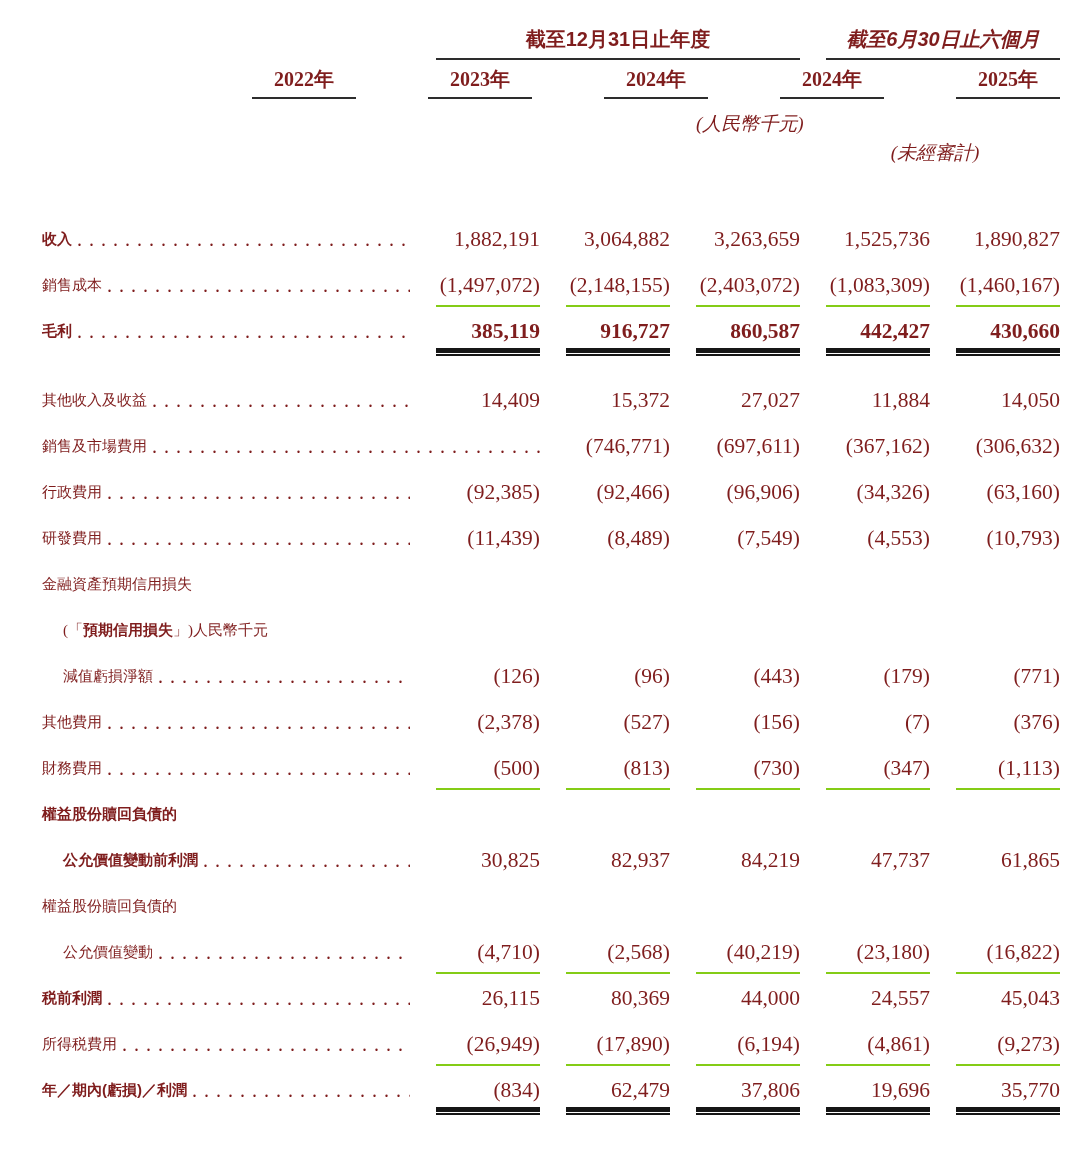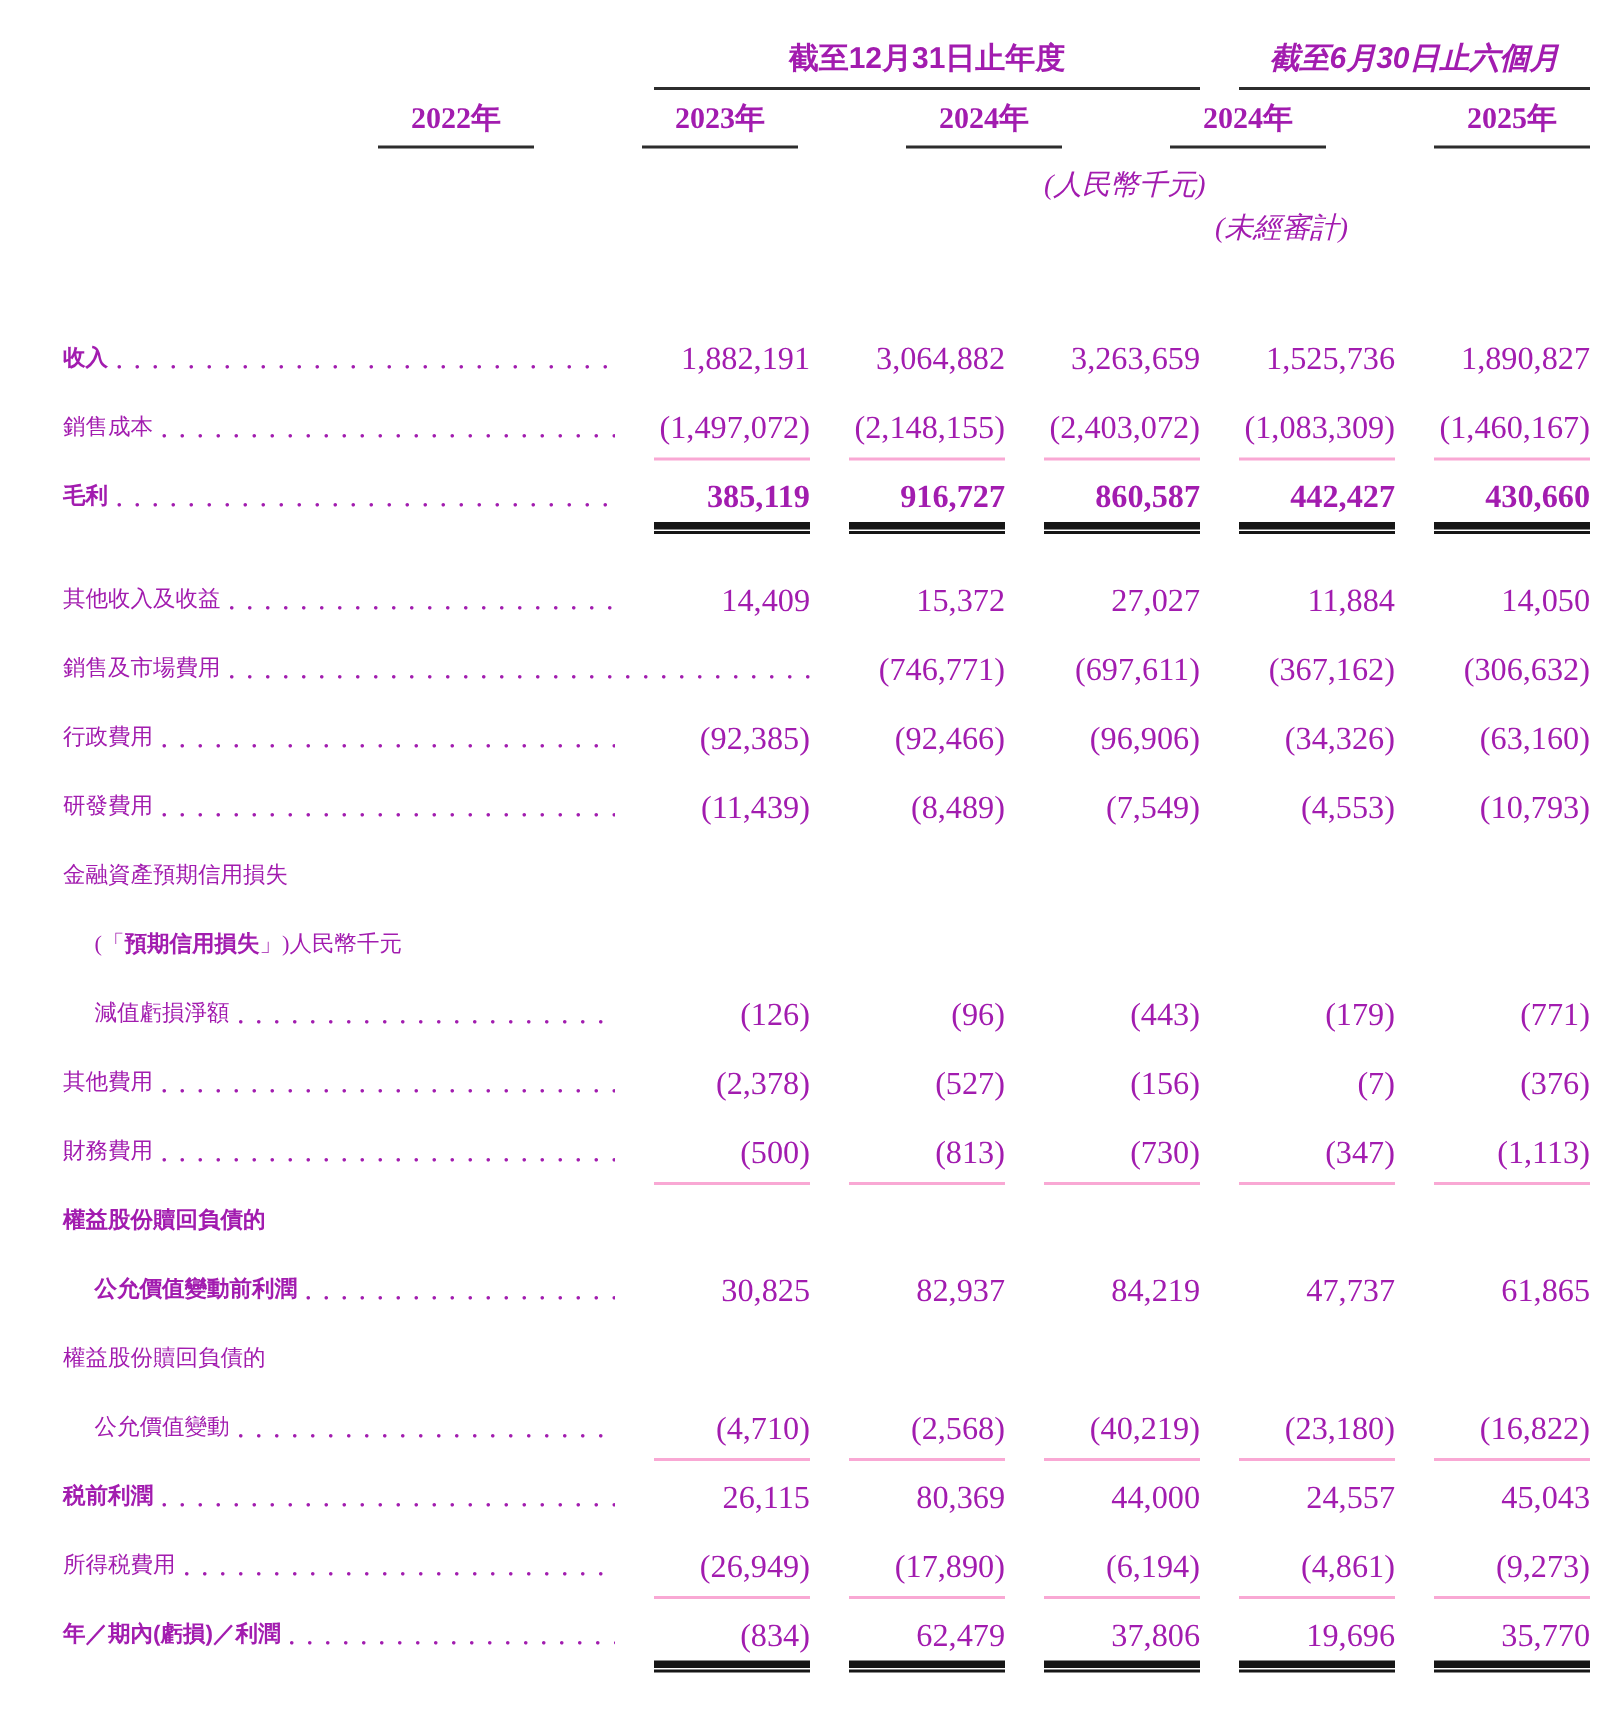--- a/index.html
+++ b/index.html
@@ -1,21 +1,21 @@
 <!DOCTYPE html>
 <html><head>
 <meta charset="utf-8">
 <style>
   * { margin:0; padding:0; box-sizing:border-box; }
   html, body { background:#ffffff; }
   .page {
     position:relative;
     width:1072px; height:1152px;
     background:#ffffff;
-    color:#a21caf;
+    color:#7f1d1d;
     font-family:"Liberation Serif", serif;
     padding:28px 12px 0 42px;
     overflow:hidden;
   }
   .vrow { display:flex; }
   .lblcol { flex:1 1 auto; min-width:0; }
   .c { width:130px; flex:0 0 130px; }
 
   
   .gwrap3 { width:390px; flex:0 0 390px; }
@@ -45,21 +45,21 @@
   .noterow { margin-top:13px; }
   .noterow2 { margin-top:5px; }
   .note {
     font-style:italic;
     font-size:19px;
     line-height:24px;
     text-align:center;
     white-space:nowrap;
   }
   .unit { margin-left:26px; }
-  .unaud { width:260px; flex:0 0 260px; text-align:left; padding-left:10px; }
+  .unaud { width:260px; flex:0 0 260px; text-align:center; padding-left:10px; }
 
   
   .rows { margin-top:52px; }
   .row { display:flex; height:46px; }
   .row.gap-after { margin-bottom:23px; }
   .lbl {
     flex:1 1 auto; min-width:0;
     display:flex; align-items:flex-start;
     font-size:15px; line-height:44px;
     white-space:nowrap;
@@ -78,21 +78,21 @@
     content:". . . . . . . . . . . . . . . . . . . . . . . . . . . . . . . . . . . . . . . . . . . . . . . .";
   }
   .num {
     margin-left:26px;
     height:44px; line-height:44px;
     text-align:right;
     font-size:21.5px;
     white-space:nowrap;
   }
   .bv { font-weight:700;text-align:right; }
-  .u-single { border-bottom:2px solid #f9a8d4; }
+  .u-single { border-bottom:2px solid #84cc16; }
   .u-double { border-bottom:5px solid #161616; position:relative; }
   .u-double::after {
     content:""; position:absolute; left:0; right:0; bottom:-8px;
     border-top:2px solid #161616;
   }
 </style>
 </head>
 <body>
 
 <div class="page">

